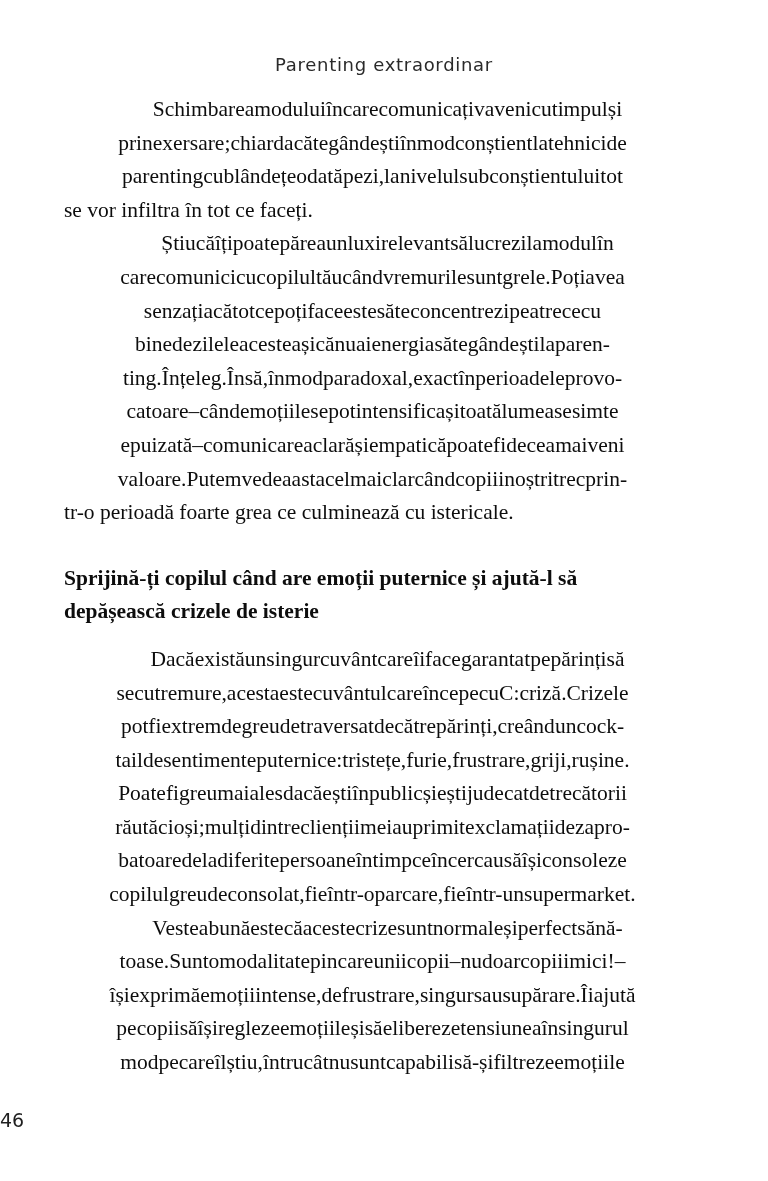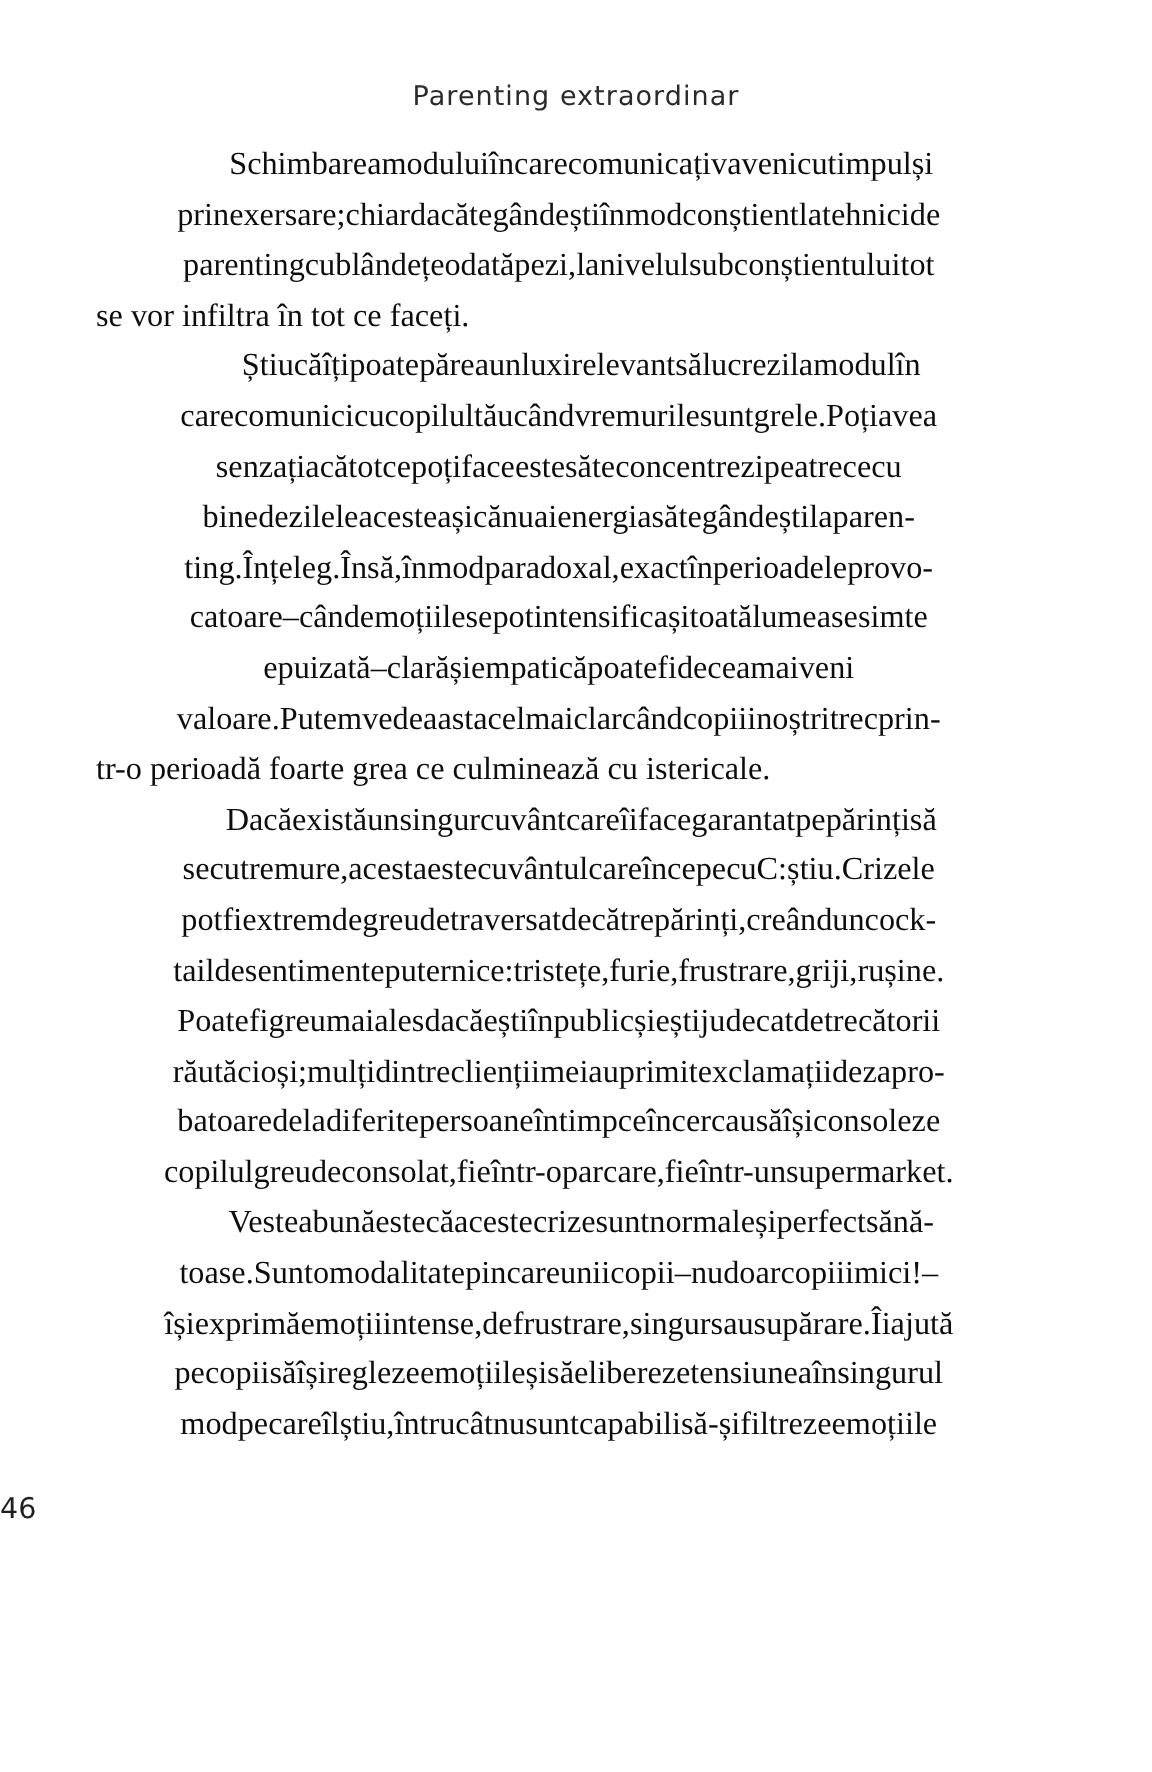--- a/index.html
+++ b/index.html
@@ -182,20 +182,21 @@
           <span>intensifica</span>
           <span>și</span>
           <span>toată</span>
           <span>lumea</span>
           <span>se</span>
           <span>simte</span>
         </div>
         <div class="line justify">
           <span>epuizată</span>
           <span>–</span>
+          <span>comunicarea</span>
           <span>clară</span>
           <span>și</span>
           <span>empatică</span>
           <span>poate</span>
           <span>fi</span>
           <span>de</span>
           <span>cea</span>
           <span>mai</span>
           <span>veni</span>
         </div>
@@ -208,20 +209,24 @@
           <span>mai</span>
           <span>clar</span>
           <span>când</span>
           <span>copiii</span>
           <span>noștri</span>
           <span>trec</span>
           <span>prin-</span>
         </div>
         <div class="line">tr-o perioadă foarte grea ce culminează cu istericale.</div>
       </div>
+      <div class="heading">
+        <div class="line">Sprijină-ți copilul când are emoții puternice și ajută-l să</div>
+        <div class="line">depășească crizele de isterie</div>
+      </div>
       <div class="paragraph">
         <div class="line justify indent">
           <span>Dacă</span>
           <span>există</span>
           <span>un</span>
           <span>singur</span>
           <span>cuvânt</span>
           <span>care</span>
           <span>îi</span>
           <span>face</span>
@@ -233,21 +238,21 @@
         <div class="line justify">
           <span>se</span>
           <span>cutremure,</span>
           <span>acesta</span>
           <span>este</span>
           <span>cuvântul</span>
           <span>care</span>
           <span>începe</span>
           <span>cu</span>
           <span>C:</span>
-          <span>știu.</span>
+          <span>criză.</span>
           <span>Crizele</span>
         </div>
         <div class="line justify">
           <span>pot</span>
           <span>fi</span>
           <span>extrem</span>
           <span>de</span>
           <span>greu</span>
           <span>de</span>
           <span>traversat</span>

